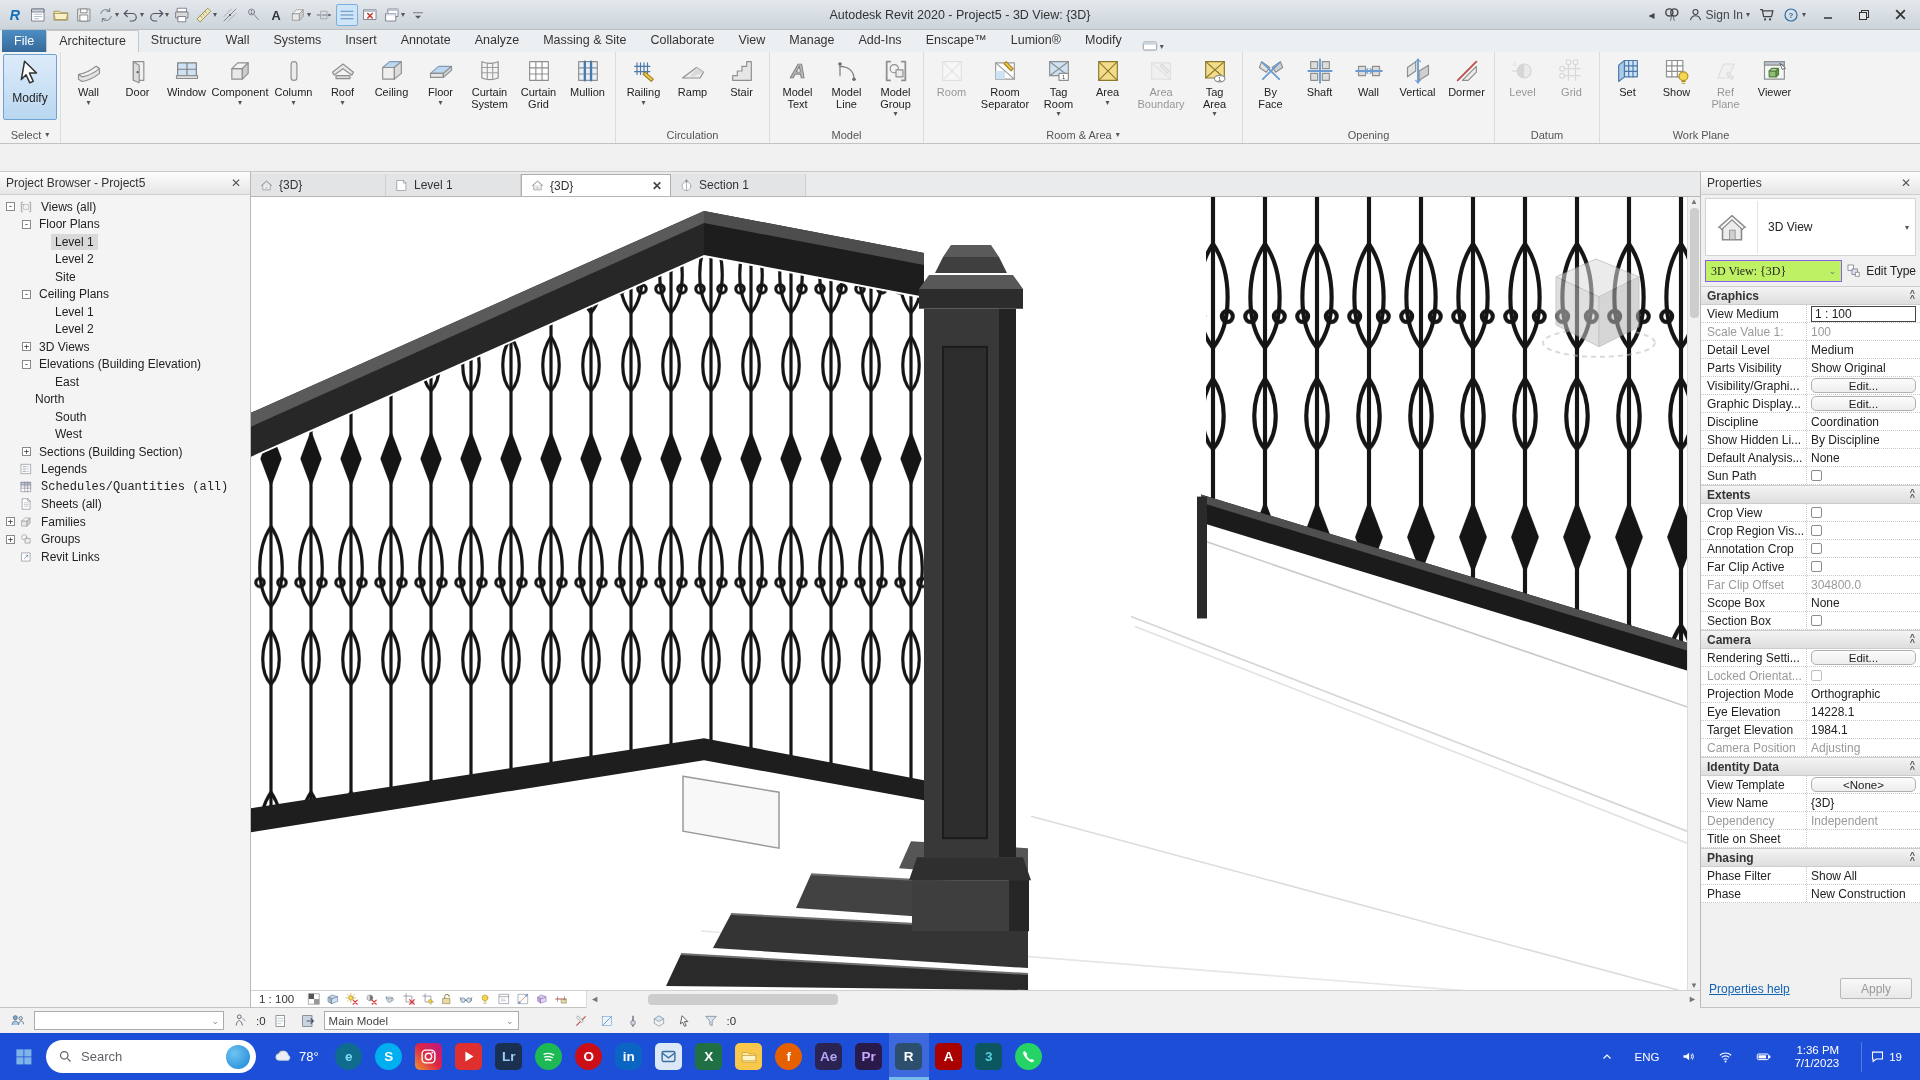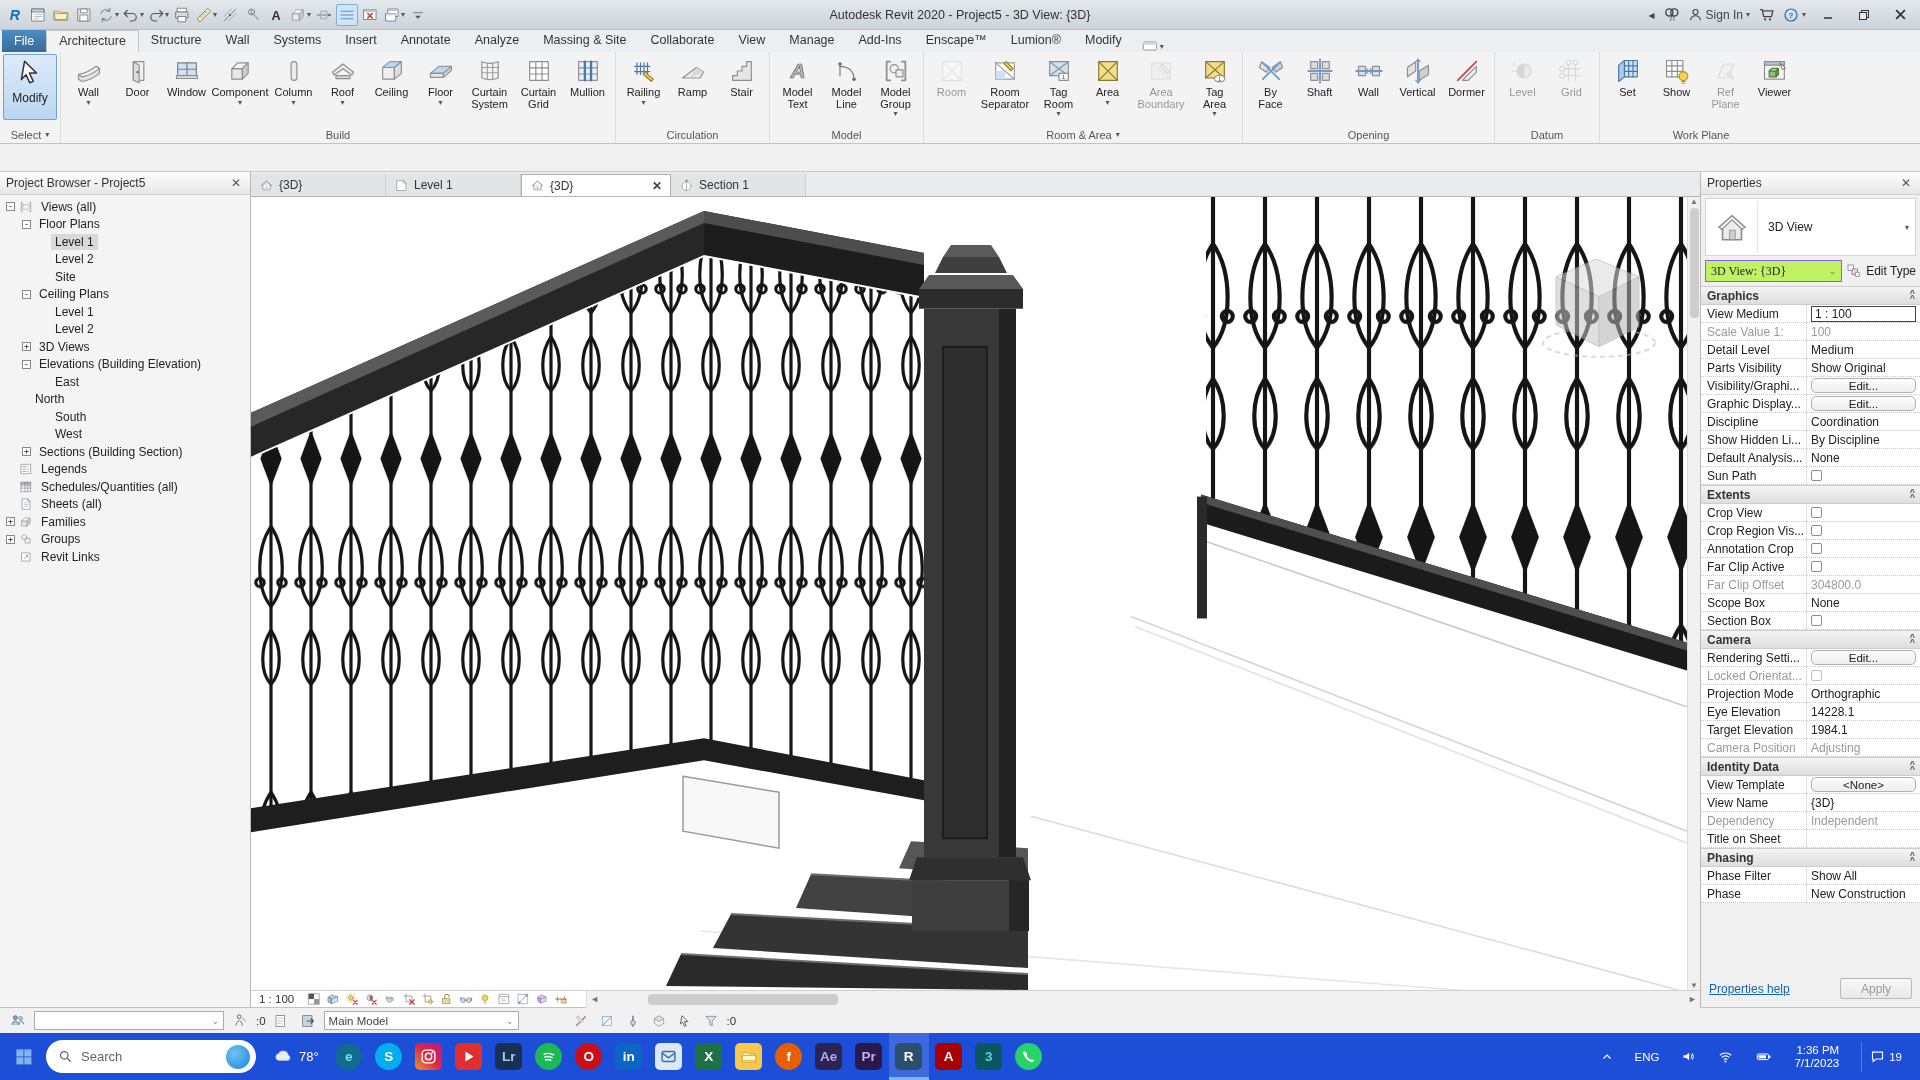--- a/index.html
+++ b/index.html
@@ -446,23 +446,20 @@
           <span>
             <svg width="28" height="28" viewBox="0 0 24 24" stroke-linecap="round" stroke-linejoin="round">
               <rect x="4" y="4" width="16" height="16" fill="#e8f0f8" stroke="#8f8f8f"></rect>
               <path d="M4 9.3h16M4 14.6h16" stroke="#8f8f8f"></path>
               <path d="M9.3 4v16M14.6 4v16" stroke="#4a78a8" stroke-width="2"></path>
             </svg>
           </span>
           <div class="rlabel">Mullion</div>
         </div>
       </div>
-      <div class="plabel">
-        <span>Build</span>
-      </div>
     </div>
     <div class="rpanel">
       <div class="pbody">
         <div class="rbtn">
           <span>
             <svg width="28" height="28" viewBox="0 0 24 24" stroke-linecap="round" stroke-linejoin="round">
               <path d="M4 8h13M4 12.5h13M6 5v10M9 5v10M12 5v10M15 5v10" stroke="#4a78a8"></path>
               <path d="M13 13l7 6-1.8 1.8-7-6z" fill="#edc84f" stroke="#a8852a"></path>
             </svg>
           </span>
@@ -835,21 +832,21 @@
           <span class="exp-sp"></span>
           <span class="ticon">
             <svg width="14" height="14" viewBox="0 0 24 24" stroke-linecap="round" stroke-linejoin="round">
               <rect x="4" y="4" width="16" height="16" fill="#fff" stroke="#778"></rect>
               <path d="M7 8h4M7 12h4M7 16h4" stroke="#567"></path>
               <path d="M13 8h4M13 12h4M13 16h4" stroke="#9ab"></path>
             </svg>
           </span>
           <span class="tlabel">Legends</span>
         </div>
-        <div class="trow" style="padding-left: 6px;">
+        <div class="trow" style="padding-left: 6px; font-family: Liberation Mono, monospace;">
           <span class="exp-sp"></span>
           <span class="ticon">
             <svg width="14" height="14" viewBox="0 0 24 24" stroke-linecap="round" stroke-linejoin="round">
               <rect x="4" y="4" width="16" height="16" fill="#fff" stroke="#778"></rect>
               <rect x="4" y="4" width="16" height="3.5" fill="#b8cce0" stroke="#778"></rect>
               <path d="M4 10h16M4 14h16M10 4v16M15 4v16" stroke="#778"></path>
             </svg>
           </span>
           <span class="tlabel">Schedules/Quantities (all)</span>
         </div>
@@ -1499,21 +1496,21 @@
         <div class="tile round" style="background: rgb(29, 185, 84); color: rgb(255, 255, 255);">
           <svg width="17" height="17" viewBox="0 0 24 24">
             <path d="M5 9c5-2 10-2 15 1M6 13c4-1.5 8-1.5 12 1M7 17c3-1 6-1 9 .8" stroke="#fff" stroke-width="2" fill="none"></path>
           </svg>
         </div>
       </div>
       <div class="tapp">
         <div class="tile round" style="background: rgb(204, 15, 22); color: rgb(255, 255, 255);">O</div>
       </div>
       <div class="tapp">
-        <div class="tile" style="background: rgb(10, 102, 194); color: rgb(255, 255, 255);">in</div>
+        <div class="tile" style="background: rgb(10, 102, 194); color: rgb(255, 255, 255); border-radius: 9px;">in</div>
       </div>
       <div class="tapp">
         <div class="tile" style="background: rgb(220, 232, 245); color: rgb(59, 111, 160);">
           <svg width="17" height="17" viewBox="0 0 24 24">
             <rect x="3" y="5" width="18" height="14" rx="2" fill="none" stroke="#3b6fa0" stroke-width="2"></rect>
             <path d="M3 7l9 7 9-7" fill="none" stroke="#3b6fa0" stroke-width="2"></path>
           </svg>
         </div>
       </div>
       <div class="tapp">

